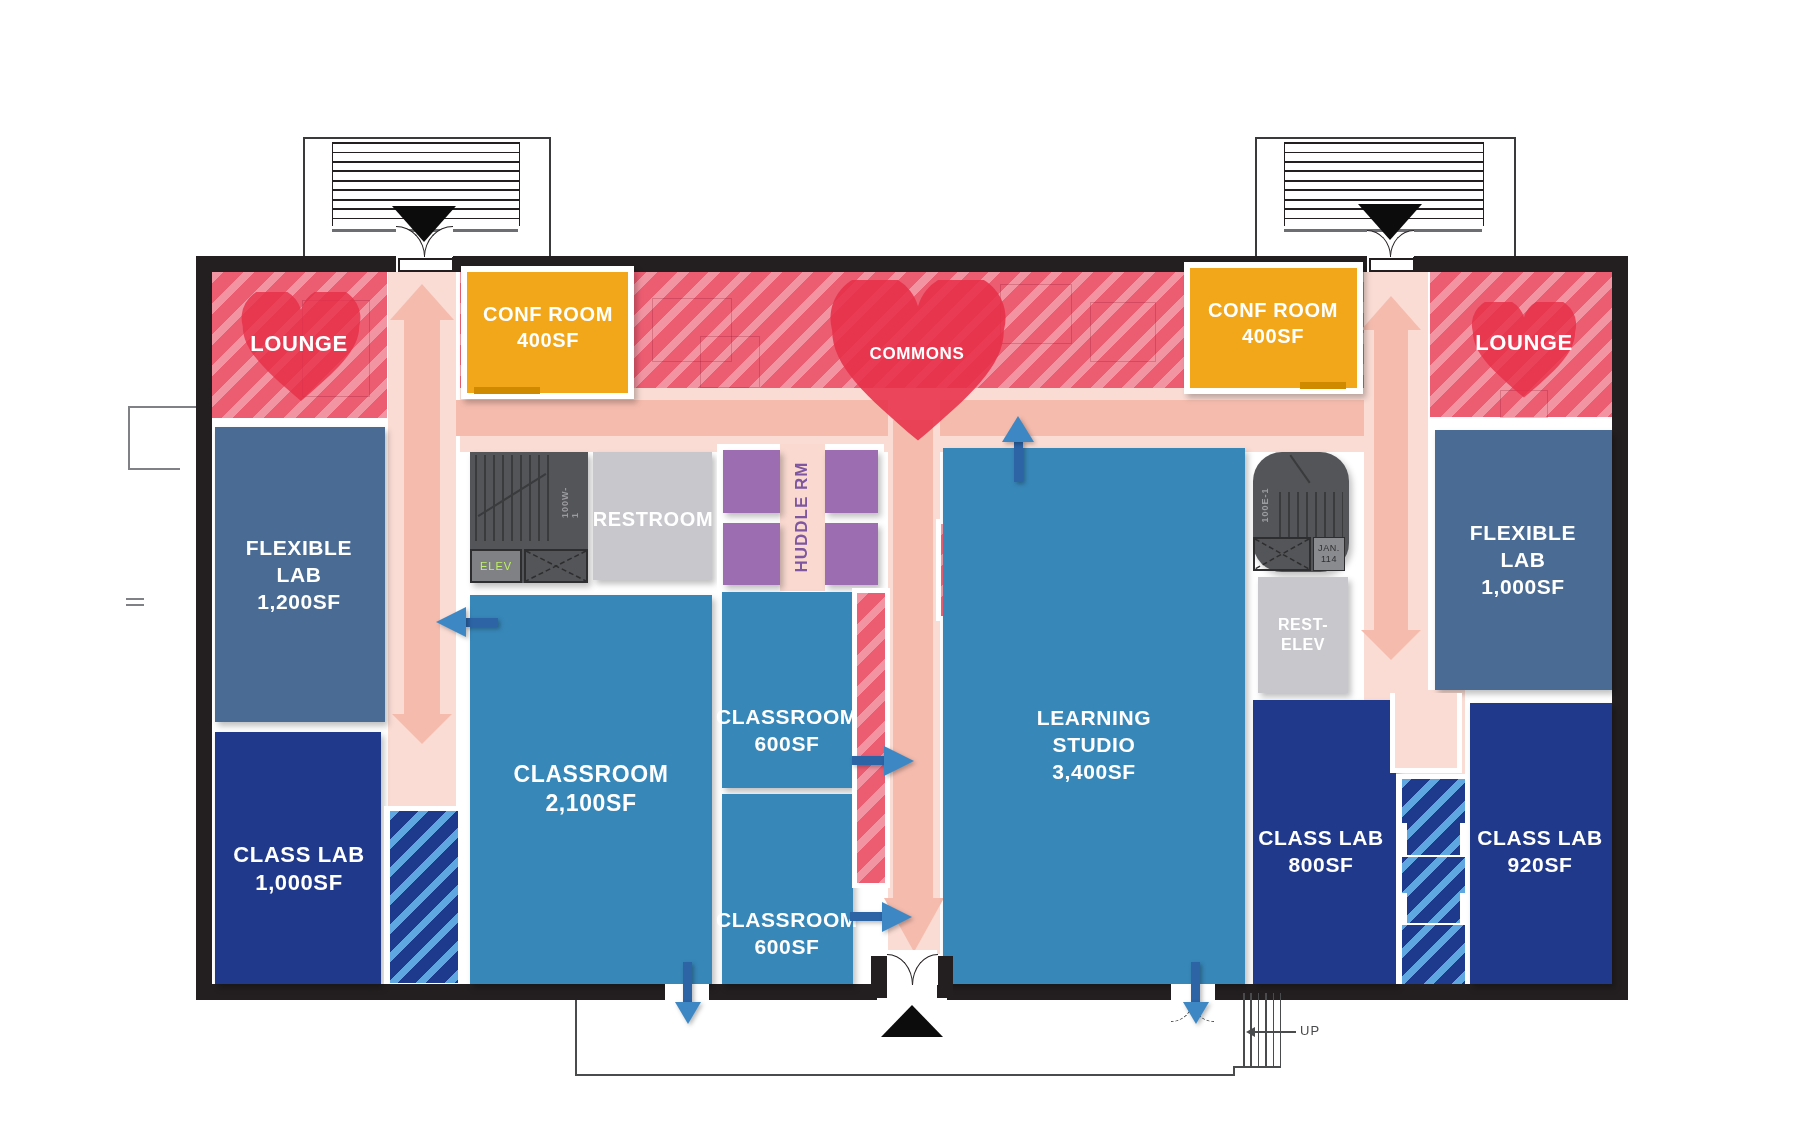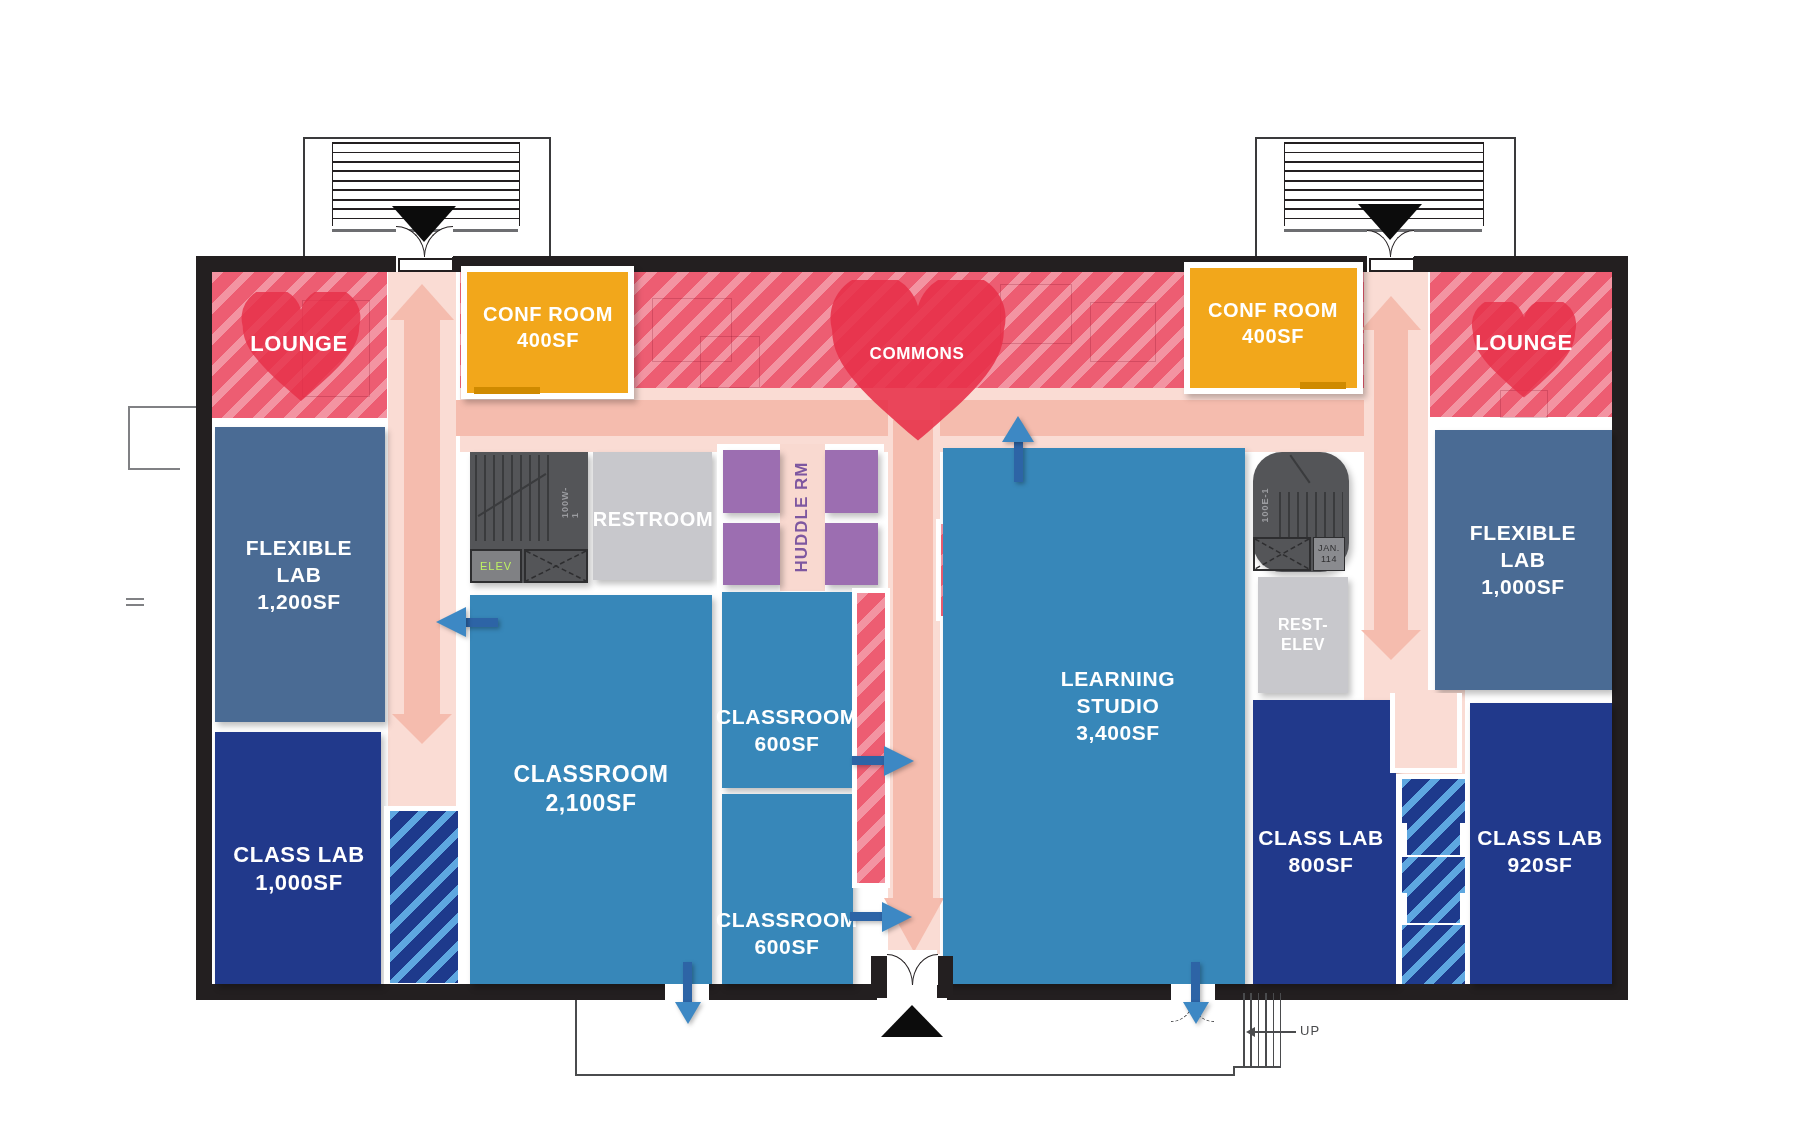--- a/index.html
+++ b/index.html
@@ -161,21 +161,21 @@
     <div>CLASSROOM</div>
     <div>600SF</div>
   </div>
 
   <div class="abs" style="left:852px;top:588px;width:38px;height:300px;background:#fff;"></div>
   <div class="abs hatch-pink" style="left:857px;top:593px;width:28px;height:290px;"></div>
   <div class="abs" style="left:936px;top:519px;width:38px;height:102px;background:#fff;"></div>
   <div class="abs hatch-pink" style="left:941px;top:524px;width:28px;height:92px;"></div>
 
   <div class="abs shadow" style="left:943px;top:448px;width:302px;height:536px;background:#3787b9;"></div>
-  <div class="lbl" style="left:1094px;top:706px;font-size:21px;margin-left:24px;">
+  <div class="lbl" style="left:1094px;top:745px;font-size:21px;">
     <div>LEARNING</div>
     <div>STUDIO</div>
     <div>3,400SF</div>
   </div>
 
   <div class="abs shadow" style="left:1253px;top:452px;width:96px;height:120px;background:#545558;border-radius:29px;">
     <div class="abs" style="left:26px;top:40px;width:64px;height:45px;background:repeating-linear-gradient(90deg,#3a3b3d 0 2px,rgba(0,0,0,0) 2px 9px);"></div>
     <div class="abs" style="left:30px;top:16px;width:34px;height:2px;background:#3a3b3d;transform:rotate(55deg);"></div>
     <div class="vcode" style="left:-6px;top:48px;">100E-1</div>
     <svg class="abs" style="left:0px;top:85px;" width="58" height="34">

